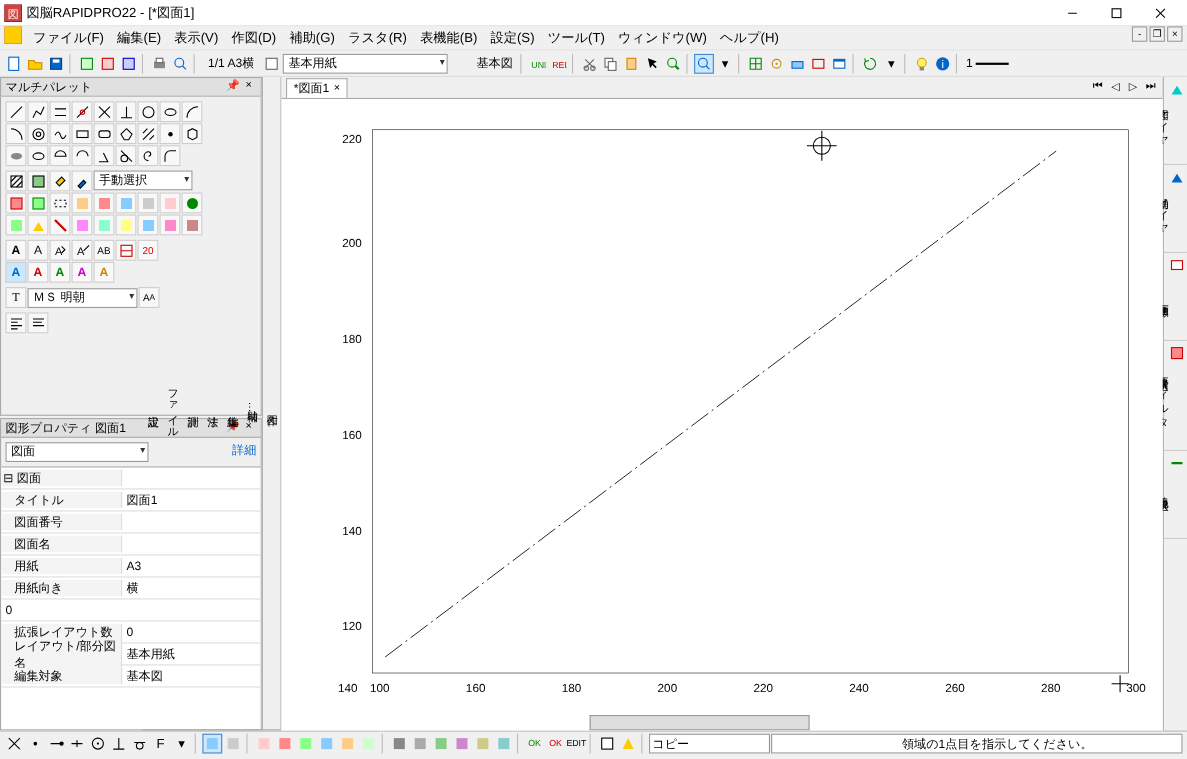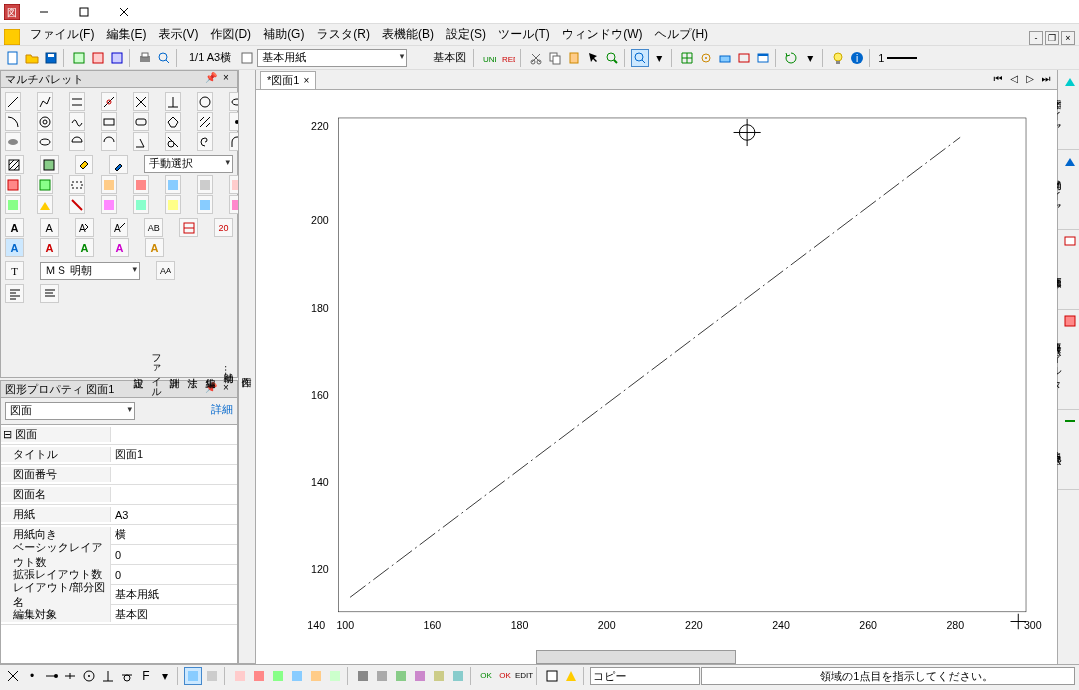--- a/index.html
+++ b/index.html
@@ -2,37 +2,37 @@
 <html><head>
 <meta charset="utf-8">
 <style>
 * { box-sizing: border-box; margin: 0; padding: 0; }
 body { font-family: "MS UI Gothic", sans-serif; font-size: 12px; background: #f0f0f0; width: 1079px; height: 690px; overflow: hidden; }
 .titlebar { height: 24px; background: #fff; display: flex; align-items: center; padding: 0 4px; border-bottom: 1px solid #ddd; }
 .titlebar .icon { width: 16px; height: 16px; margin-right: 4px; display: inline-flex; }
 .titlebar .title { flex: 1; font-size: 12px; }
 .titlebar .winbtns { display: flex; gap: 0; }
 .titlebar .winbtn { width: 40px; height: 24px; display: flex; align-items: center; justify-content: center; cursor: pointer; }
-.menubar { height: 22px; background: #f0f0f0; display: flex; align-items: flex-end; padding: 0 4px; border-bottom: 1px solid #ddd; }
+.menubar { height: 22px; background: #f0f0f0; display: flex; align-items: flex-start; padding: 0 4px; border-bottom: 1px solid #ddd; }
 .menubar .appicon { width: 16px; height: 16px; margin-right: 4px; }
 .menubar .menu { padding: 2px 6px; cursor: pointer; }
 .menubar .mdibtns { margin-left: auto; display: flex; gap: 2px; }
 .menubar .mdibtn { width: 14px; height: 14px; border: 1px solid #999; display: flex; align-items: center; justify-content: center; font-size: 9px; cursor: pointer; }
 .toolbar { height: 24px; background: #f0f0f0; display: flex; align-items: center; padding: 0 4px; border-bottom: 1px solid #ddd; gap: 1px; }
 .tbtn { width: 18px; height: 18px; display: flex; align-items: center; justify-content: center; cursor: pointer; border: 1px solid transparent; }
 .tsep { width: 4px; height: 18px; border-left: 1px solid #bbb; margin: 0 2px; }
 .dropdown { height: 18px; border: 1px solid #999; background: #fff; padding: 0 14px 0 4px; font-size: 11px; position: relative; cursor: pointer; }
 .dropdown::after { content: "▾"; position: absolute; right: 2px; top: 1px; font-size: 9px; color: #333; }
 .main { display: flex; height: 594px; }
 .leftcol { width: 238px; display: flex; flex-direction: column; background: #f0f0f0; }
 .panel-title { background: #e0e0e0; border: 1px solid #aaa; height: 18px; display: flex; align-items: center; padding: 0 4px; font-size: 11px; }
 .panel-title .spacer { flex: 1; }
 .panel-title .pbtn { width: 14px; height: 14px; font-size: 10px; text-align: center; cursor: pointer; }
 .palette { background: #f0f0f0; padding: 4px; border: 1px solid #aaa; border-top: none; height: 290px; }
-.prow { display: flex; gap: 16px; margin-bottom: 1px; }
+.prow { display: flex; gap: 1px; margin-bottom: 1px; }
 .pbtn-tool { width: 19px; height: 19px; border: 1px solid #ccc; background: #f8f8f8; display: flex; align-items: center; justify-content: center; cursor: pointer; font-size: 11px; }
 .propgrid { background: #fff; border: 1px solid #aaa; flex: 1; overflow: auto; }
 .proprow { display: flex; border-bottom: 1px solid #ddd; height: 20px; align-items: center; font-size: 11px; }
 .proprow .k { width: 110px; padding-left: 12px; border-right: 1px solid #ddd; background: #f4f4f4; }
 .proprow .v { flex: 1; padding-left: 4px; }
 .proprow.head .k { padding-left: 2px; font-weight: normal; }
 .vtabs { width: 18px; background: #f0f0f0; border-left: 1px solid #aaa; border-right: 1px solid #aaa; writing-mode: vertical-rl; font-size: 10px; padding-top: 6px; display: flex; flex-direction: column; }
 .vtab { padding: 6px 2px; border-bottom: 1px solid #aaa; cursor: pointer; text-align: center; }
 .canvas-area { flex: 1; display: flex; flex-direction: column; background: #fff; }
 .doc-tabs { height: 20px; background: #f0f0f0; display: flex; align-items: center; border-bottom: 1px solid #aaa; padding: 0 4px; }
@@ -50,20 +50,21 @@
 </head>
 <body>
 
 <div class="titlebar">
   <span class="icon">
       <svg width="16" height="16">
         <rect width="16" height="16" fill="#c44" stroke="#800"></rect>
         <text x="8" y="12" font-size="10" fill="#fff" text-anchor="middle">図</text>
       </svg>
     </span>
+  <span class="title">図脳RAPIDPRO22 - [*図面1]</span>
   <div class="winbtns">
     <div class="winbtn">
         <svg width="10" height="10">
           <line x1="1" y1="5" x2="9" y2="5" stroke="#000"></line>
         </svg>
       </div>
     <div class="winbtn">
         <svg width="10" height="10">
           <rect x="1" y="1" width="8" height="8" fill="none" stroke="#000"></rect>
         </svg>
@@ -620,21 +621,20 @@
         </div>
         <div class="proprow">
           <div class="k">用紙</div>
           <div class="v">A3</div>
         </div>
         <div class="proprow">
           <div class="k">用紙向き</div>
           <div class="v">横</div>
         </div>
         <div class="proprow">
-          <div class="k">ベーシックレイアウト数</div>
           <div class="v">0</div>
         </div>
         <div class="proprow">
           <div class="k">拡張レイアウト数</div>
           <div class="v">0</div>
         </div>
         <div class="proprow">
           <div class="k">レイアウト/部分図名</div>
           <div class="v">基本用紙</div>
         </div>

